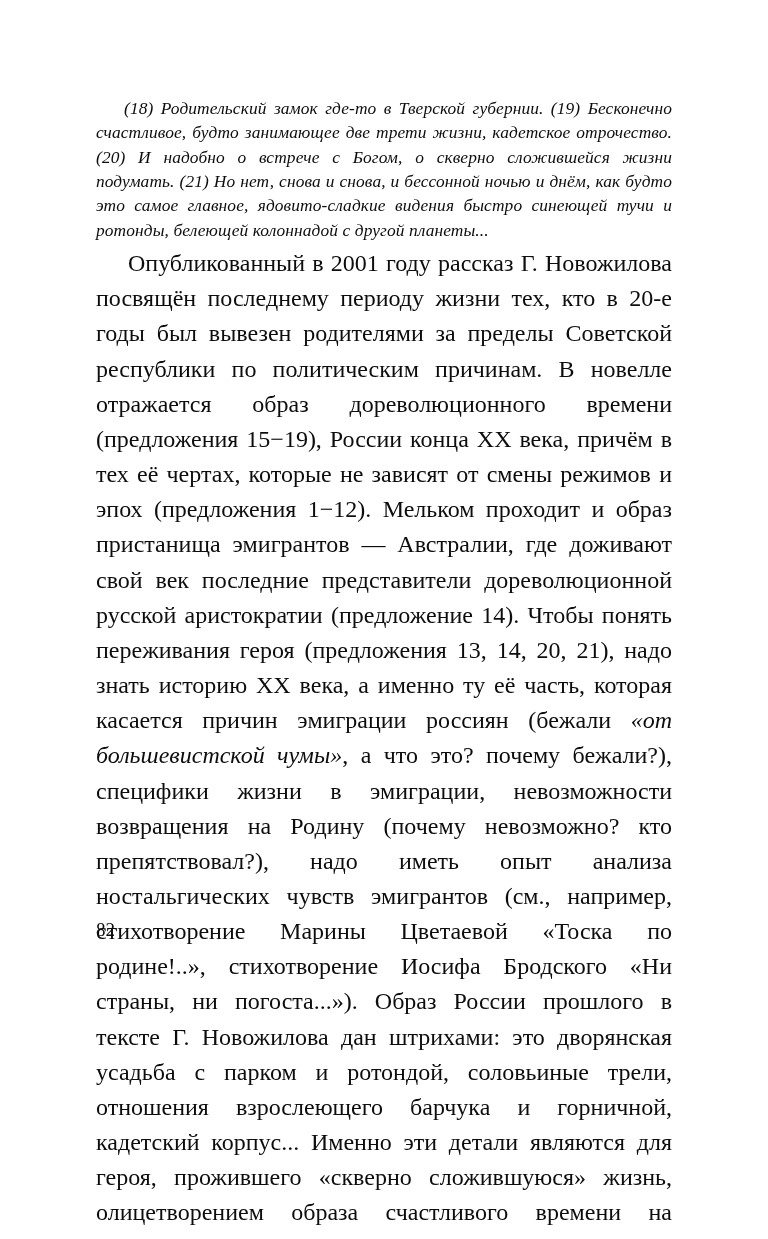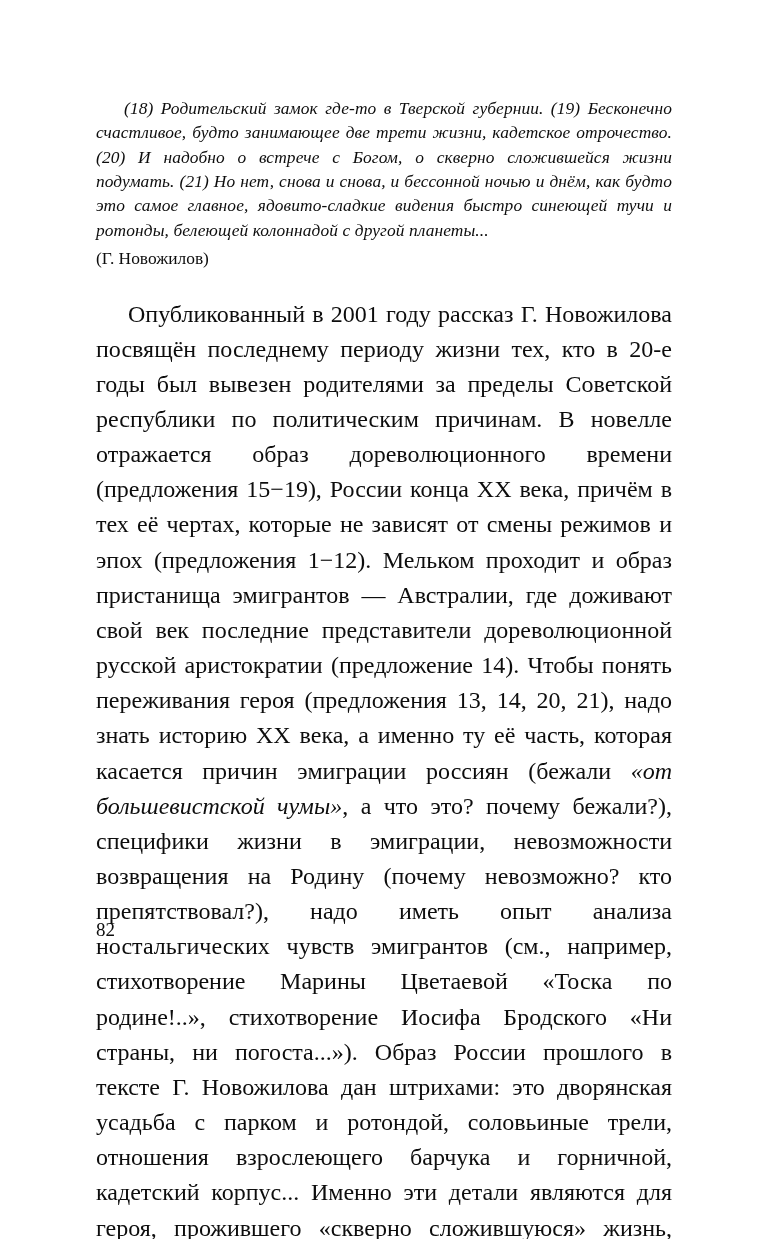--- a/index.html
+++ b/index.html
@@ -64,21 +64,20 @@
     line-height: 1;
   }
 </style>
 </head>
 <body>
 
 <div class="page">
 
   <div class="quote-block">(18) Родительский замок где-то в Тверской губернии. (19) Бесконечно счастливое, будто занимающее две трети жизни, кадетское отрочество. (20) И надобно о встрече с Богом, о скверно сложившейся жизни подумать. (21) Но нет, снова и снова, и бессонной ночью и днём, как будто это самое главное, ядовито-сладкие видения быстро синеющей тучи и ротонды, белеющей колоннадой с другой планеты...</div>
 
-  <div class="quote-attr">(Г. Новожилов)</div>
 
   <div id="body-text">
       <p class="body-par"><span>Опубликованный в 2001 году рассказ Г. Новожилова посвящён последнему периоду жизни тех, кто в 20-е годы был вывезен родителями за пределы Советской республики по политическим причинам. В новелле отражается образ дореволюционного времени (предложения 15−19), России конца XX века, причём в тех её чертах, которые не зависят от смены режимов и эпох (предложения 1−12). Мельком проходит и образ пристанища эмигрантов — Австралии, где доживают свой век последние представители дореволюционной русской аристократии (предложение 14). Чтобы понять переживания героя (предложения 13, 14, 20, 21), надо знать историю XX века, а именно ту её часть, которая касается причин эмиграции россиян (бежали </span><span class="ital">«от большевистской чумы»</span><span>, а что это? почему бежали?), специфики жизни в эмиграции, невозможности возвращения на Родину (почему невозможно? кто препятствовал?), надо иметь опыт анализа ностальгических чувств эмигрантов (см., например, стихотворение Марины Цветаевой «Тоска по родине!..», стихотворение Иосифа Бродского «Ни страны, ни погоста...»). Образ России прошлого в тексте Г. Новожилова дан штрихами: это дворянская усадьба с парком и ротондой, соловьиные трели, отношения взрослеющего барчука и горничной, кадетский корпус... Именно эти детали являются для героя, прожившего «скверно сложившуюся» жизнь, олицетворением образа счастливого времени на Родине.</span></p>
     </div>
 
   <div class="page-number">82</div>
 
 </div>
 
 </body></html>

